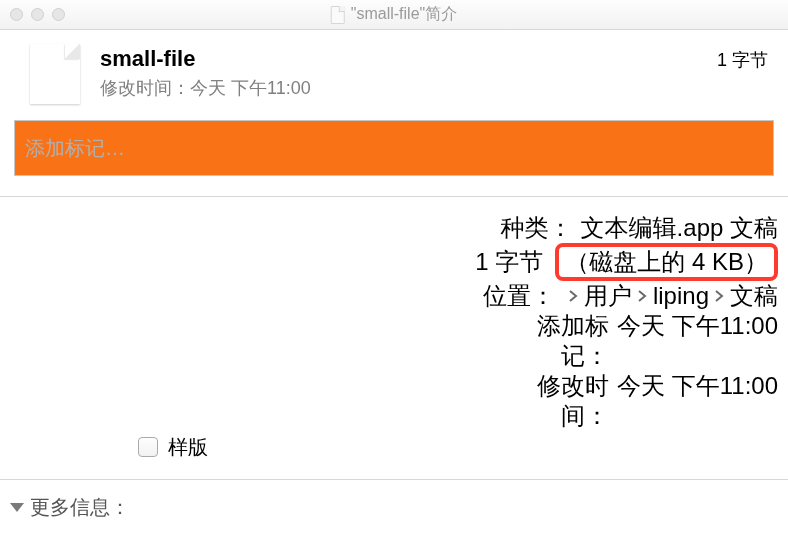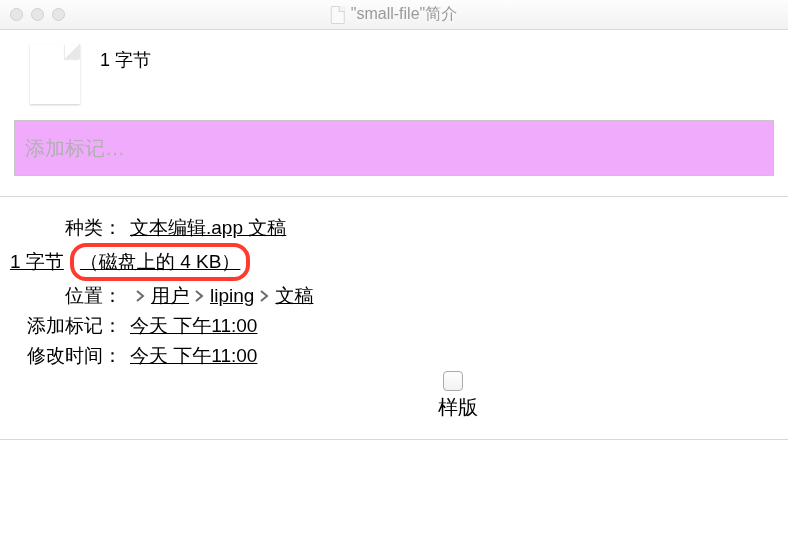--- a/index.html
+++ b/index.html
@@ -118,21 +118,21 @@
       padding: 6px 14px 20px 14px;
     }
     .tags-input {
       width: 100%;
       height: 56px;
       border: 1px solid #c6c6c6;
       font-size: 20px;
       padding: 22px 10px;
       color: #333;
       outline: none;
-      background: #f0abfc;
+      background: #f97316;
     }
     .tags-input::placeholder {
       color: #b0b0b0;
     }
     .divider {
       height: 1px;
       background: #d8d8d8;
     }
     .section {
       padding: 8px 10px 0 10px;
@@ -154,58 +154,57 @@
       border-left: 7px solid transparent;
       border-right: 7px solid transparent;
       border-top: 9px solid #7a7a7a;
     }
     .section-body {
       padding: 8px 0 16px 0;
     }
     .kv-row {
       display: flex;
       align-items: flex-start;
-      font-size: 19px;
+      font-size: 24px;
       line-height: 30px;
       color: #000;
+      justify-content: flex-end;
     }
     .kv-label {
       width: 120px;
       text-align: right;
       padding-right: 8px;
       color: #000;
       flex-shrink: 0;
     }
     .kv-value {
       display: flex;
       align-items: center;
       flex-wrap: wrap;
-      text-decoration: underline;
     }
     .highlight-box {
       border: 4px solid #ff3b30;
-      border-radius: 16px;
+      border-radius: 8px;
       padding: 0 6px;
       display: inline-block;
-      margin-left: 6px;
+      margin-left: 12px;
     }
     .path-sep {
       display: inline-block;
       margin: 0 6px;
     }
     .path-sep svg {
       display: block;
     }
     .checkbox-row {
       display: flex;
       align-items: center;
       font-size: 20px;
       line-height: 32px;
       padding-left: 128px;
-      flex-direction: column;
     }
     .checkbox {
       width: 20px;
       height: 20px;
       border: 1px solid #aaa;
       border-radius: 4px;
       background: linear-gradient(#fefefe,#f2f2f2);
       margin-right: 10px;
       flex-shrink: 0;
     }
@@ -225,20 +224,26 @@
       <div class="traffic-light"></div>
     </div>
     <div class="title-center">
       <span class="title-doc-icon"></span>
       <span>"small-file"简介</span>
     </div>
   </div>
 
   <div class="header">
     <div class="file-icon"></div>
+    <div class="header-text">
+      <div class="filename">small-file</div>
+      <div class="subline">
+        <span>修改时间：</span><span>今天 下午11:00</span>
+      </div>
+    </div>
     <div class="header-right">1 字节</div>
   </div>
 
   <div class="tags-wrap">
     <input class="tags-input" type="text" placeholder="添加标记…" style="">
   </div>
 
   <div class="divider"></div>
 
   <div class="section">
@@ -296,14 +301,20 @@
         <div class="checkbox"></div>
         <span>样版</span>
       </div>
 
 
     </div>
   </div>
 
   <div class="divider"></div>
 
+  <div class="more-section">
+    <div class="section-header">
+      <span class="disclosure open"></span>
+      <span>更多信息：</span>
+    </div>
+  </div>
 
 </div>
 
 </body></html>

